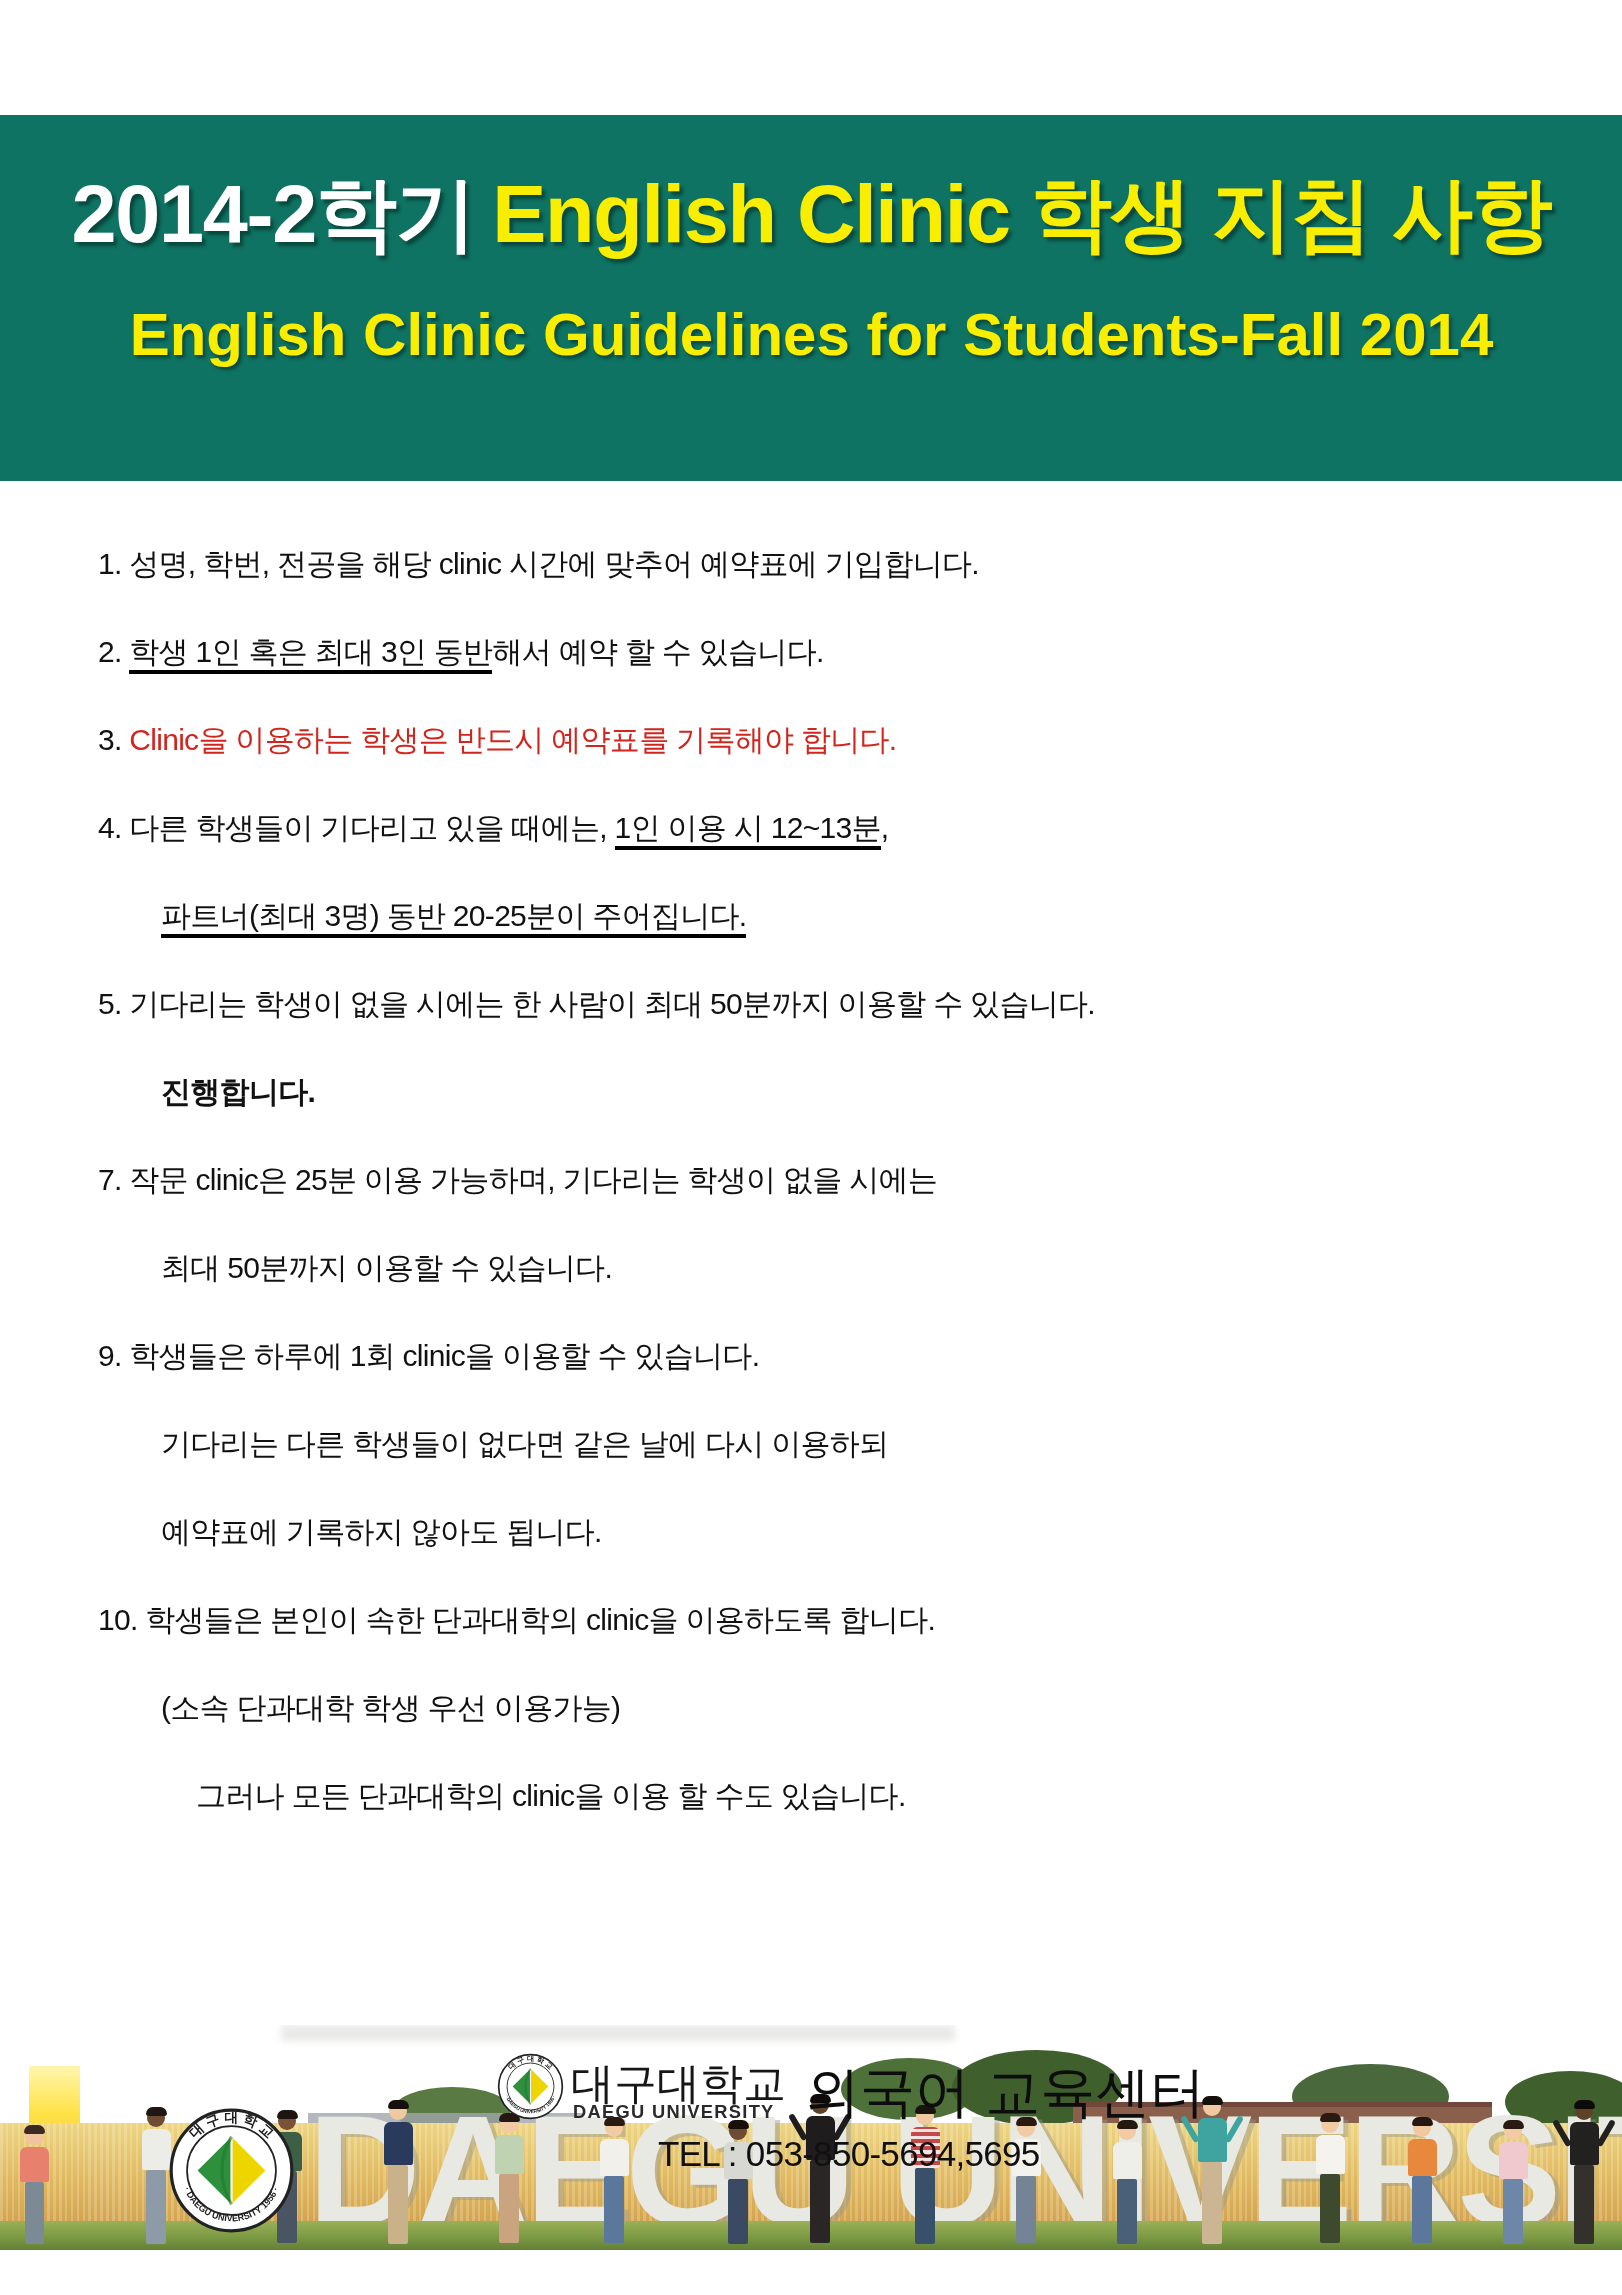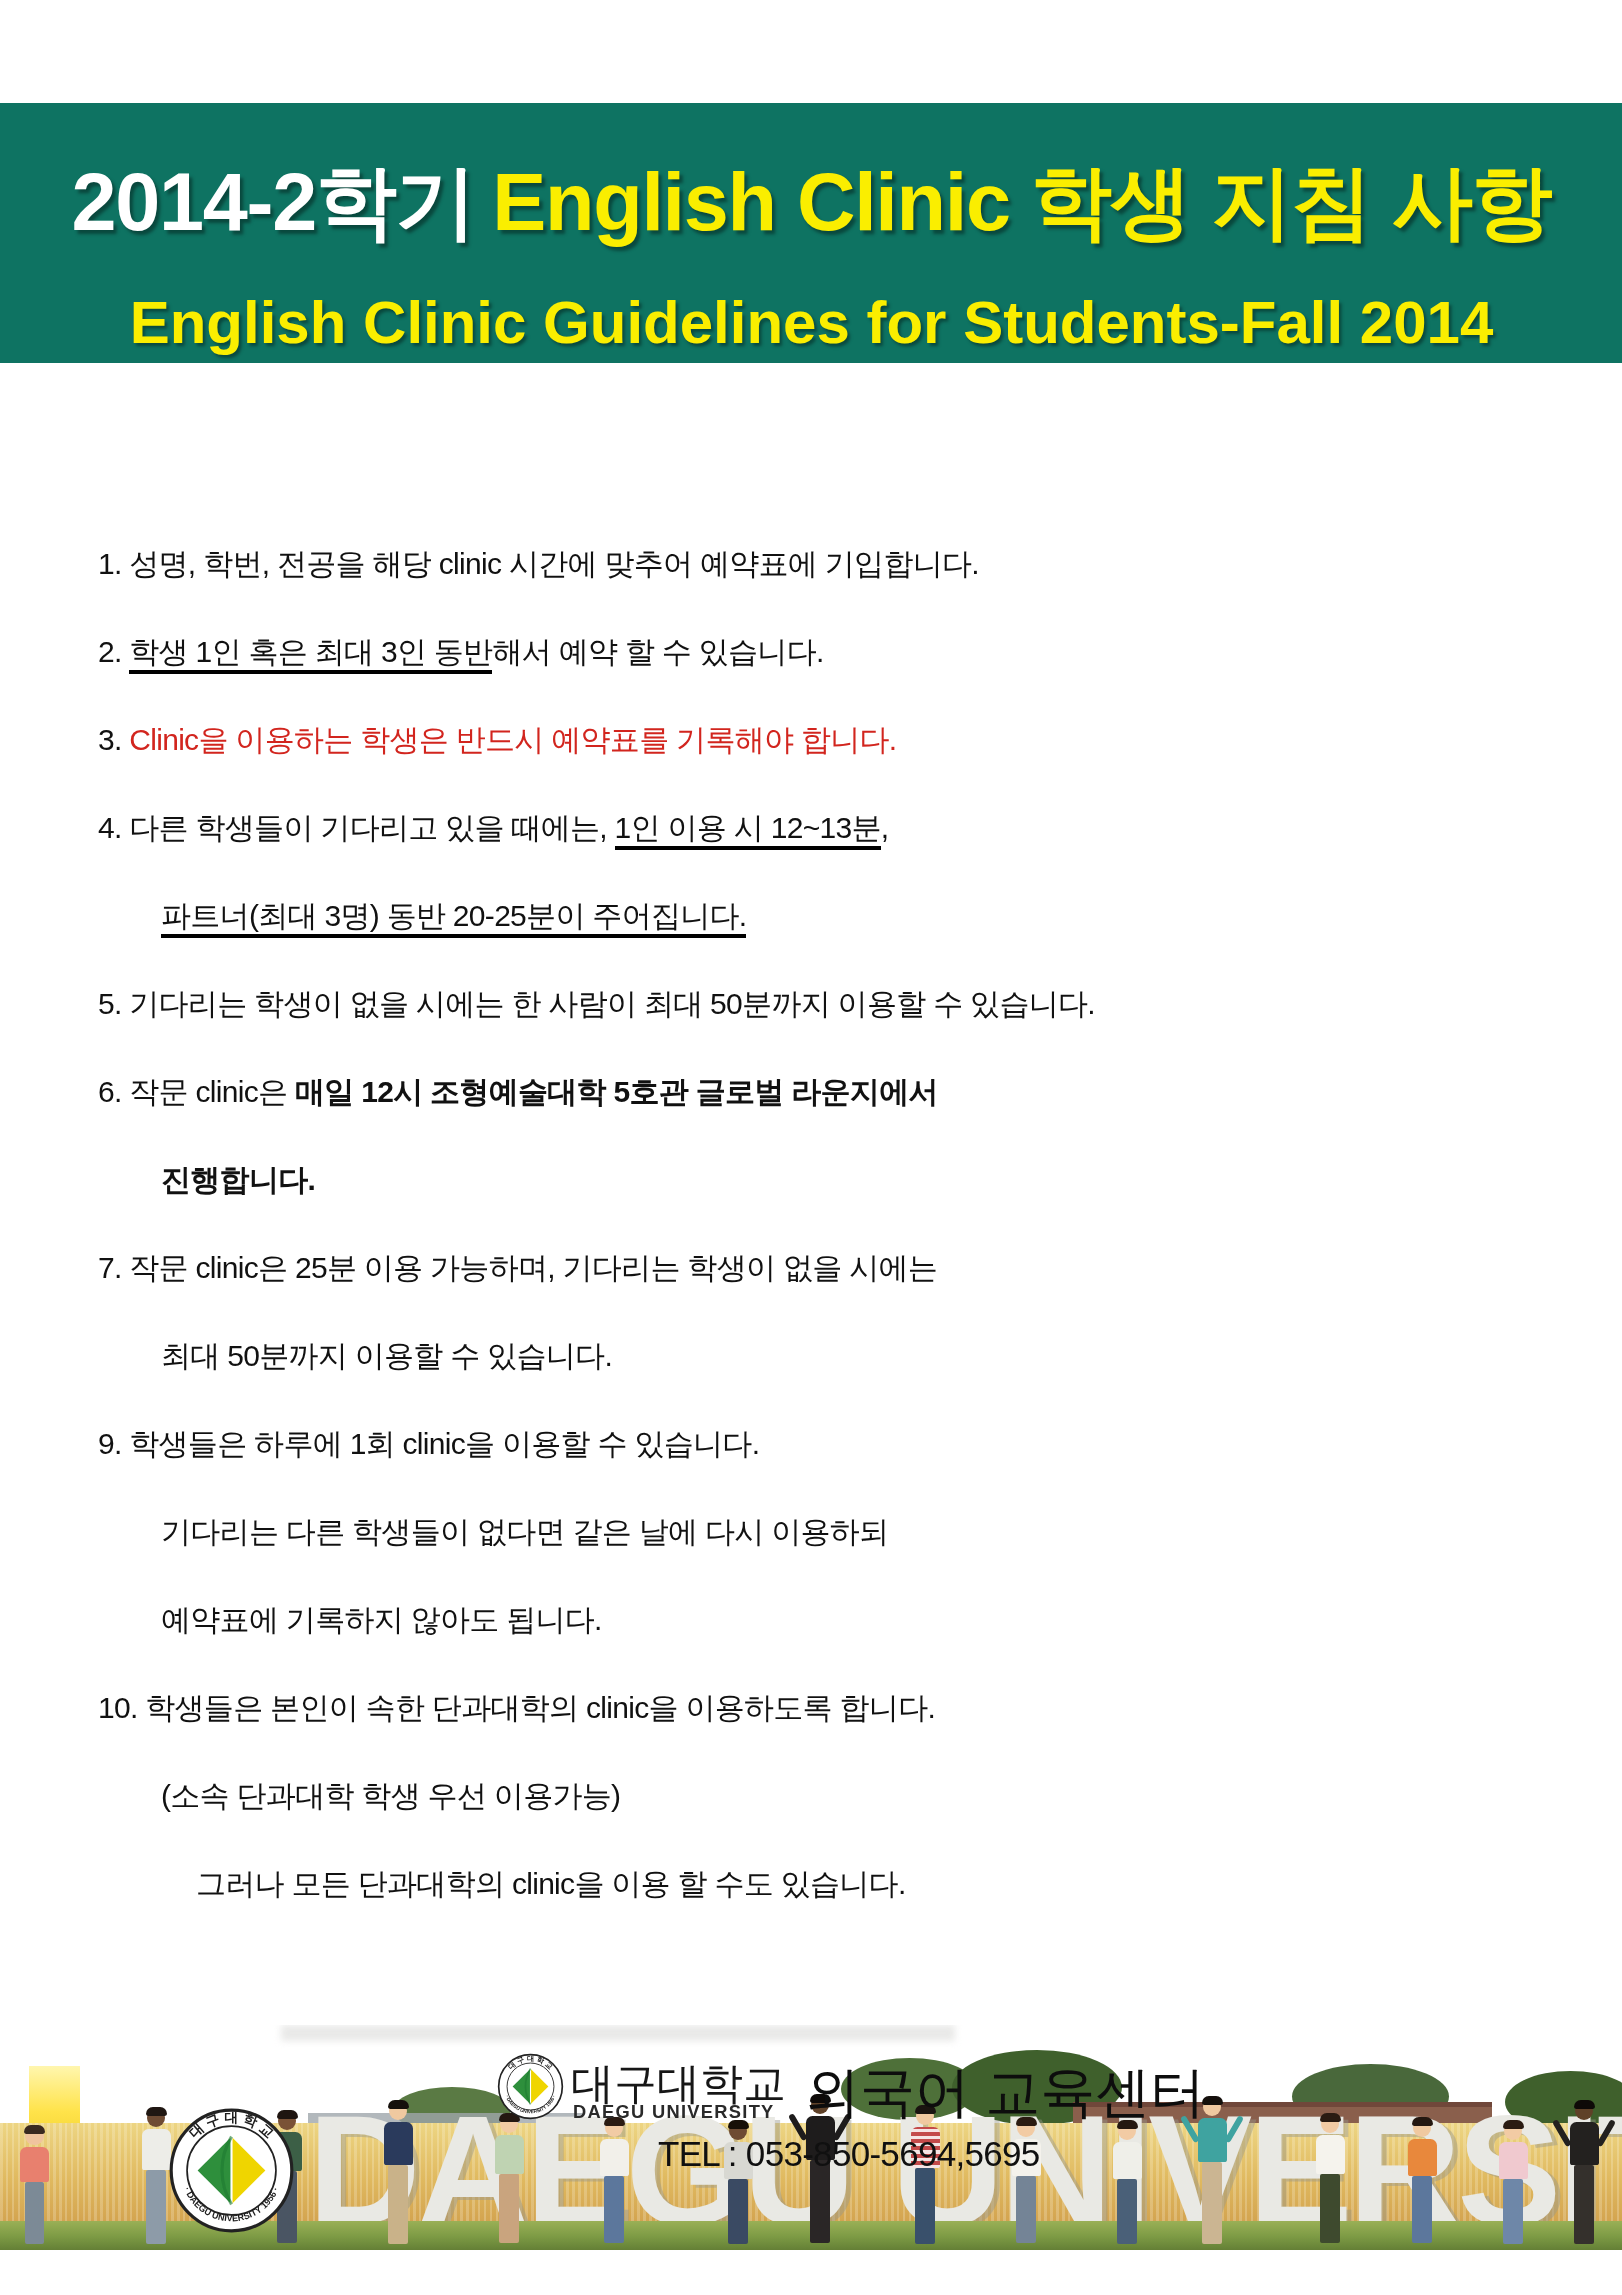--- a/index.html
+++ b/index.html
@@ -1,20 +1,20 @@
 <!DOCTYPE html>
 <html style="font-size:10.5px"><head>
 <meta charset="utf-8">
 <style>
   html,body{margin:0;padding:0;background:#fff;}
   .page{position:relative;width:1623px;height:2295px;background:#ffffff;overflow:hidden;
         font-family:"Liberation Sans","DejaVu Sans",sans-serif;color:#111;}
 
   
-  .banner{position:absolute;top:103px;left:0;width:1623px;height:260px;background:#0E7362;text-align:center;}
+  .banner{position:absolute;top:115px;left:0;width:1623px;height:366px;background:#0E7362;text-align:center;}
   .t1{margin-top:46px;font-size:81px;font-weight:bold;letter-spacing:-1.3px;white-space:nowrap;
       text-shadow:3.3px 3.9px 3.3px rgba(0,0,0,.38);}
   .t1w{color:#ffffff;}
   .t1y{color:#FAEE00;margin-left:17px;}
   .t2{margin-top:30px;font-size:60px;font-weight:bold;color:#FAEE00;white-space:nowrap;
       text-shadow:2.6px 3.3px 3.3px rgba(0,0,0,.38);}
 
   
   .glist{position:absolute;top:520px;left:98px;width:1485px;}
   .line{height:88px;line-height:88px;white-space:nowrap;font-size:30px;letter-spacing:-0.7px;}
@@ -66,21 +66,20 @@
     <div class="t2">English Clinic Guidelines for Students-Fall 2014</div>
   </header>
 
   <main class="glist" id="glist">
       <div class="line ind0"><span class="seg">1. </span><span class="seg">성명, 학번, 전공을 해당 clinic 시간에 맞추어 예약표에 기입합니다.</span></div>
       <div class="line ind0"><span class="seg">2. </span><span class="seg u">학생 1인 혹은 최대 3인 동반</span><span class="seg">해서 예약 할 수 있습니다.</span></div>
       <div class="line ind0"><span class="seg">3. </span><span class="seg red">Clinic을 이용하는 학생은 반드시 예약표를 기록해야 합니다.</span></div>
       <div class="line ind0"><span class="seg">4. </span><span class="seg">다른 학생들이 기다리고 있을 때에는, </span><span class="seg u">1인 이용 시 12~13분</span><span class="seg">,</span></div>
       <div class="line ind1"><span class="seg u">파트너(최대 3명) 동반 20-25분이 주어집니다.</span></div>
       <div class="line ind0"><span class="seg">5. </span><span class="seg">기다리는 학생이 없을 시에는 한 사람이 최대 50분까지 이용할 수 있습니다.</span></div>
-      <div class="line ind0"><span class="seg">6. </span><span class="seg">작문 clinic은 </span><span class="seg b">매일 12시 조형예술대학 5호관 글로벌 라운지에서</span></div>
       <div class="line ind1"><span class="seg b">진행합니다.</span></div>
       <div class="line ind0"><span class="seg">7. </span><span class="seg">작문 clinic은 25분 이용 가능하며, 기다리는 학생이 없을 시에는</span></div>
       <div class="line ind1"><span class="seg">최대 50분까지 이용할 수 있습니다.</span></div>
       <div class="line ind0"><span class="seg">9. </span><span class="seg">학생들은 하루에 1회 clinic을 이용할 수 있습니다.</span></div>
       <div class="line ind1"><span class="seg">기다리는 다른 학생들이 없다면 같은 날에 다시 이용하되</span></div>
       <div class="line ind1"><span class="seg">예약표에 기록하지 않아도 됩니다.</span></div>
       <div class="line ind0"><span class="seg">10. </span><span class="seg">학생들은 본인이 속한 단과대학의 clinic을 이용하도록 합니다.</span></div>
       <div class="line ind1"><span class="seg">(소속 단과대학 학생 우선 이용가능)</span></div>
       <div class="line ind2"><span class="seg">그러나 모든 단과대학의 clinic을 이용 할 수도 있습니다.</span></div>
     </main>

